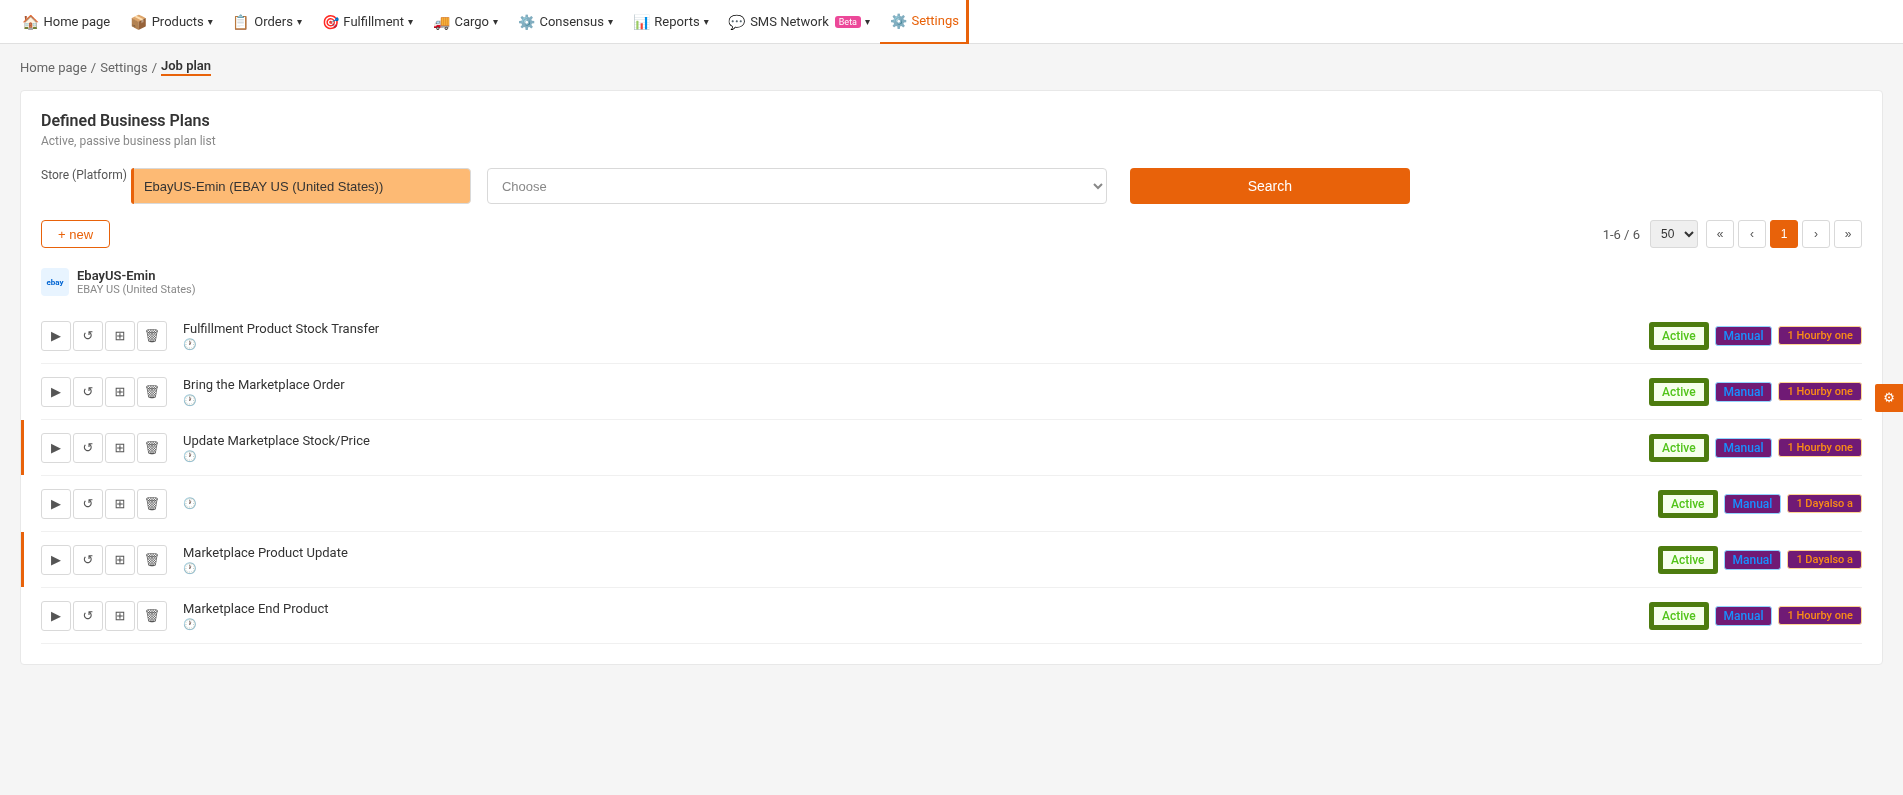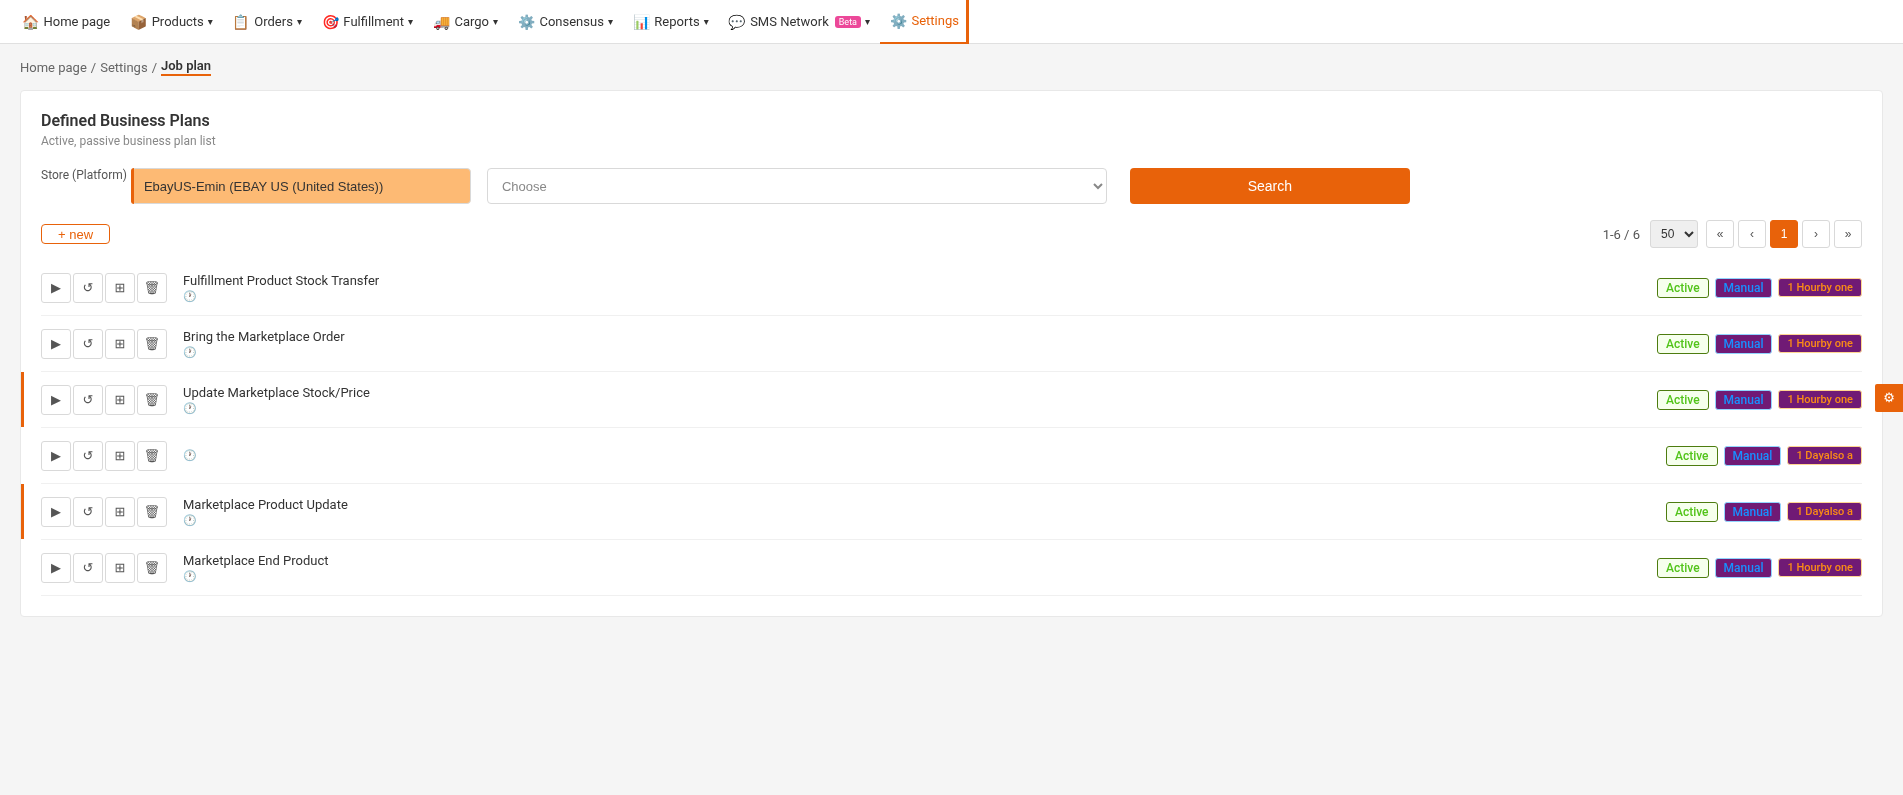--- a/index.html
+++ b/index.html
@@ -173,21 +173,21 @@
     }
 
     
     .actions-row {
       display: flex;
       justify-content: space-between;
       align-items: center;
       margin-bottom: 12px;
     }
     .new-btn {
-      height: 20px;
+      height: 28px;
       background: #fff;
       color: #e8620a;
       border: 1px solid #e8620a;
       border-radius: 4px;
       padding: 0 16px;
       font-size: 13px;
       cursor: pointer;
       display: flex;
       align-items: center;
       gap: 4px;
@@ -297,21 +297,21 @@
       gap: 6px;
       align-items: center;
       flex-shrink: 0;
     }
     .tag {
       padding: 2px 8px;
       border-radius: 3px;
       font-size: 12px;
       font-weight: 500;
     }
-    .tag-active { color: #52c41a; background: #f6ffed; border: 1px solid #4d7c0f; }
+    .tag-active { color: #52c41a; background: #f6ffed; border: 5px solid #4d7c0f; }
     .tag-manual { color: #1890ff; background: #701a75; border: 1px solid #91d5ff; }
     .tag-schedule { color: #fa8c16; background: #701a75; border: 1px solid #ffd591; font-size: 11px; }
   </style>
 </head>
 <body>
 
 <div class="side-gear">
   <span>⚙</span>
 </div>
 
@@ -401,20 +401,29 @@
         <option>50</option>
       </select>
       <button class="page-btn">«</button>
       <button class="page-btn">‹</button>
       <button class="page-btn active">1</button>
       <button class="page-btn">›</button>
       <button class="page-btn">»</button>
     </div>
   </div>
 
+  <div class="store-header">
+    <div class="store-logo">
+      <span style="color:#0064d2; font-size:8px; font-weight:bold;">ebay</span>
+    </div>
+    <div class="store-name-group">
+      <span class="store-name">EbayUS-Emin</span>
+      <span class="store-region">EBAY US (United States)</span>
+    </div>
+  </div>
 
   <div id="jobs-container">
       <div class="job-row">
     <div class="row-actions">
       <button class="row-btn" title="Play">▶</button>
       <button class="row-btn" title="History">↺</button>
       <button class="row-btn" title="Settings">⊞</button>
       <button class="row-btn" title="Delete">🗑</button>
     </div>
     <div class="job-info">

